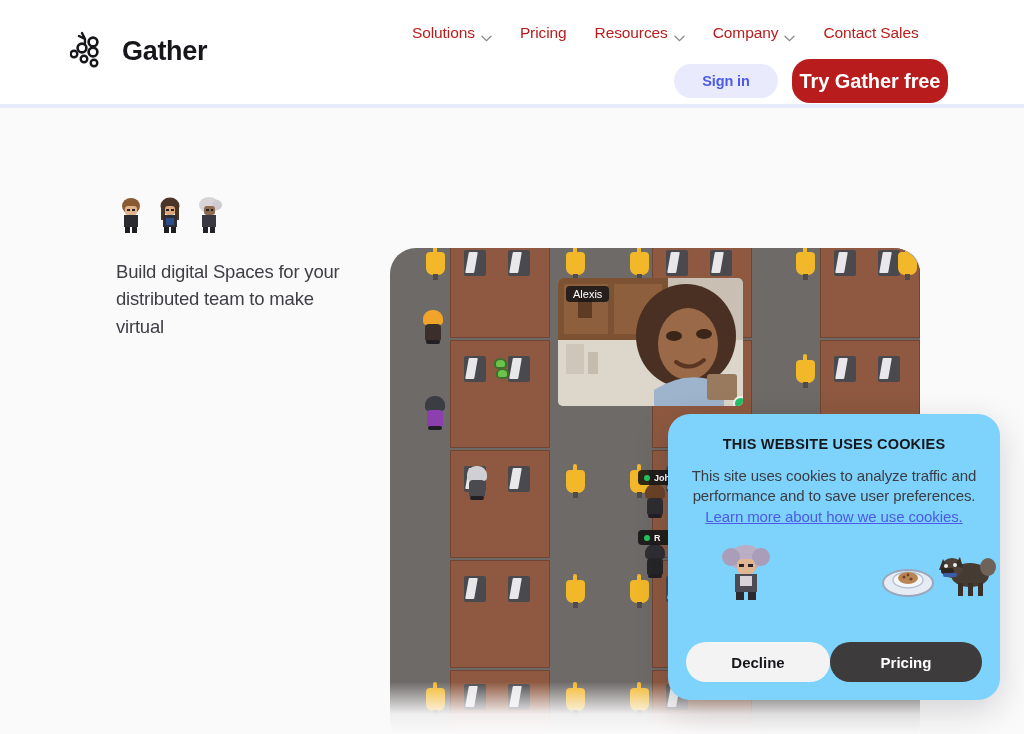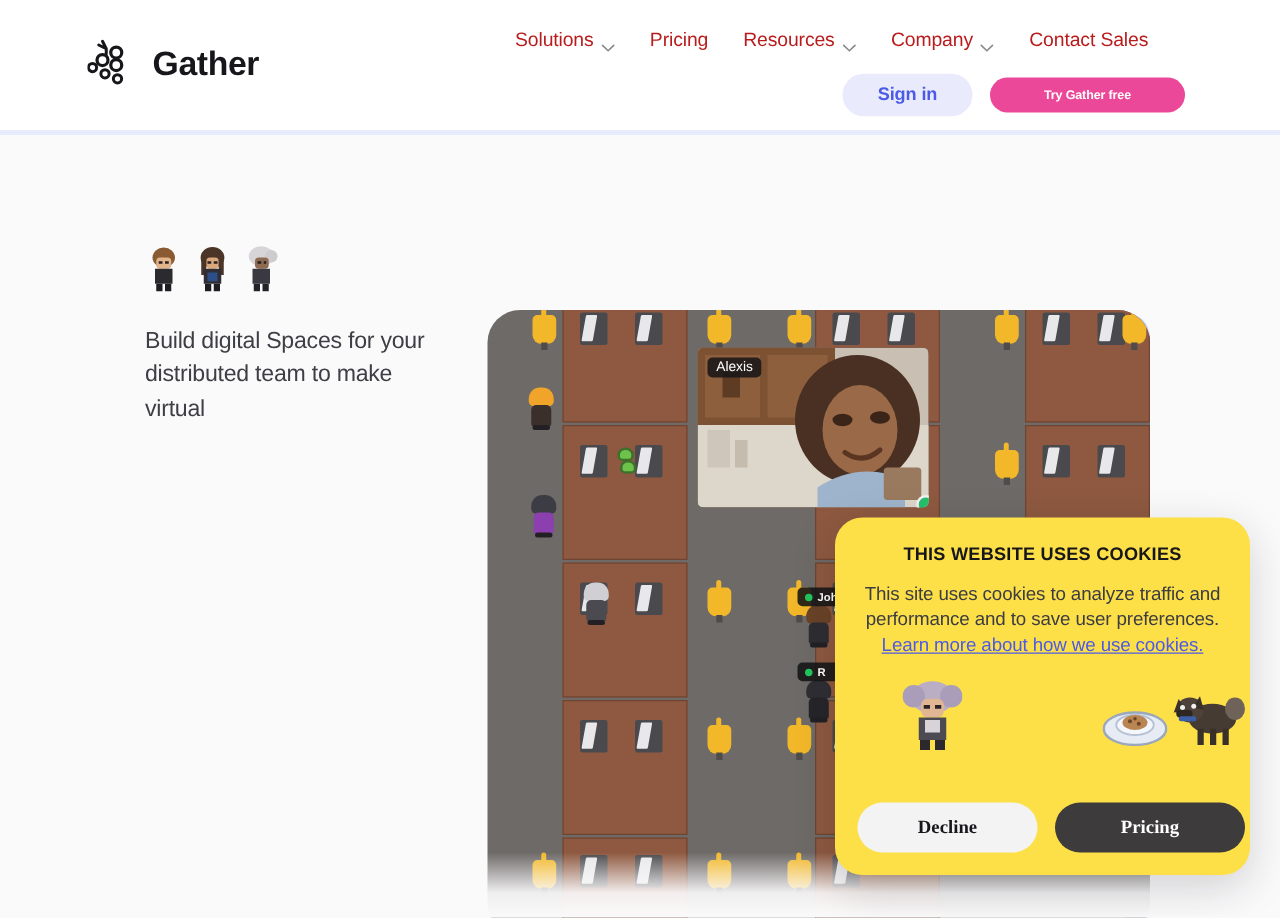--- a/index.html
+++ b/index.html
@@ -83,26 +83,26 @@
     width: 104px; height: 34px;
     border: none; border-radius: 18px;
     background: #e9ebfc;
     color: #4c5ae8;
     font-family: inherit;
     font-size: 14.5px; font-weight: 700;
     cursor: pointer;
     letter-spacing: -0.1px;
   }
   #trygather-btn {
-    width: 156px; height: 28px;
+    width: 156px; height: 44px;
     border: none; border-radius: 18px;
-    background: #ec4899;
+    background: #b91c1c;
     color: #ffffff;
     font-family: inherit;
-    font-size: 10px; font-weight: 700;
+    font-size: 20px; font-weight: 700;
     cursor: pointer;
     letter-spacing: -0.1px;
   }
 
   
   #hero-left {
     position: absolute;
     left: 116px;
     top: 196px;
     width: 285px;
@@ -309,21 +309,21 @@
     pointer-events: none;
   }
 
   
   #cookie-dialog {
     position: absolute;
     left: 668px;
     top: 414px;
     width: 332px;
     height: 286px;
-    background: #fde047;
+    background: #7dd3fc;
     border-radius: 22px;
     box-shadow: 0 10px 34px rgba(22,22,30,.18);
     z-index: 60;
     padding: 22px 22px 0;
   }
   #cookie-title {
     text-align: center;
     font-size: 14.5px;
     font-weight: 700;
     color: #17171b;
@@ -353,22 +353,21 @@
     margin-top: 10px;
   }
   #cookie-char { position: absolute; left: 32px; top: 8px; width: 48px; height: 58px; }
   #cookie-plate { position: absolute; left: 192px; top: 28px; width: 52px; height: 34px; }
   #cookie-dog   { position: absolute; left: 248px; top: 14px; width: 58px; height: 50px; }
 
   #cookie-actions {
     position: absolute;
     left: 18px; bottom: 18px;
     display: flex;
-    gap: 14px;
-    font-family: Liberation Serif, serif;
+    gap: 0;
   }
   #decline-btn {
     width: 144px; height: 40px;
     border: none; border-radius: 20px;
     background: #f4f3f4;
     color: #17171b;
     font-family: inherit;
     font-size: 15px; font-weight: 700;
     cursor: pointer;
   }

